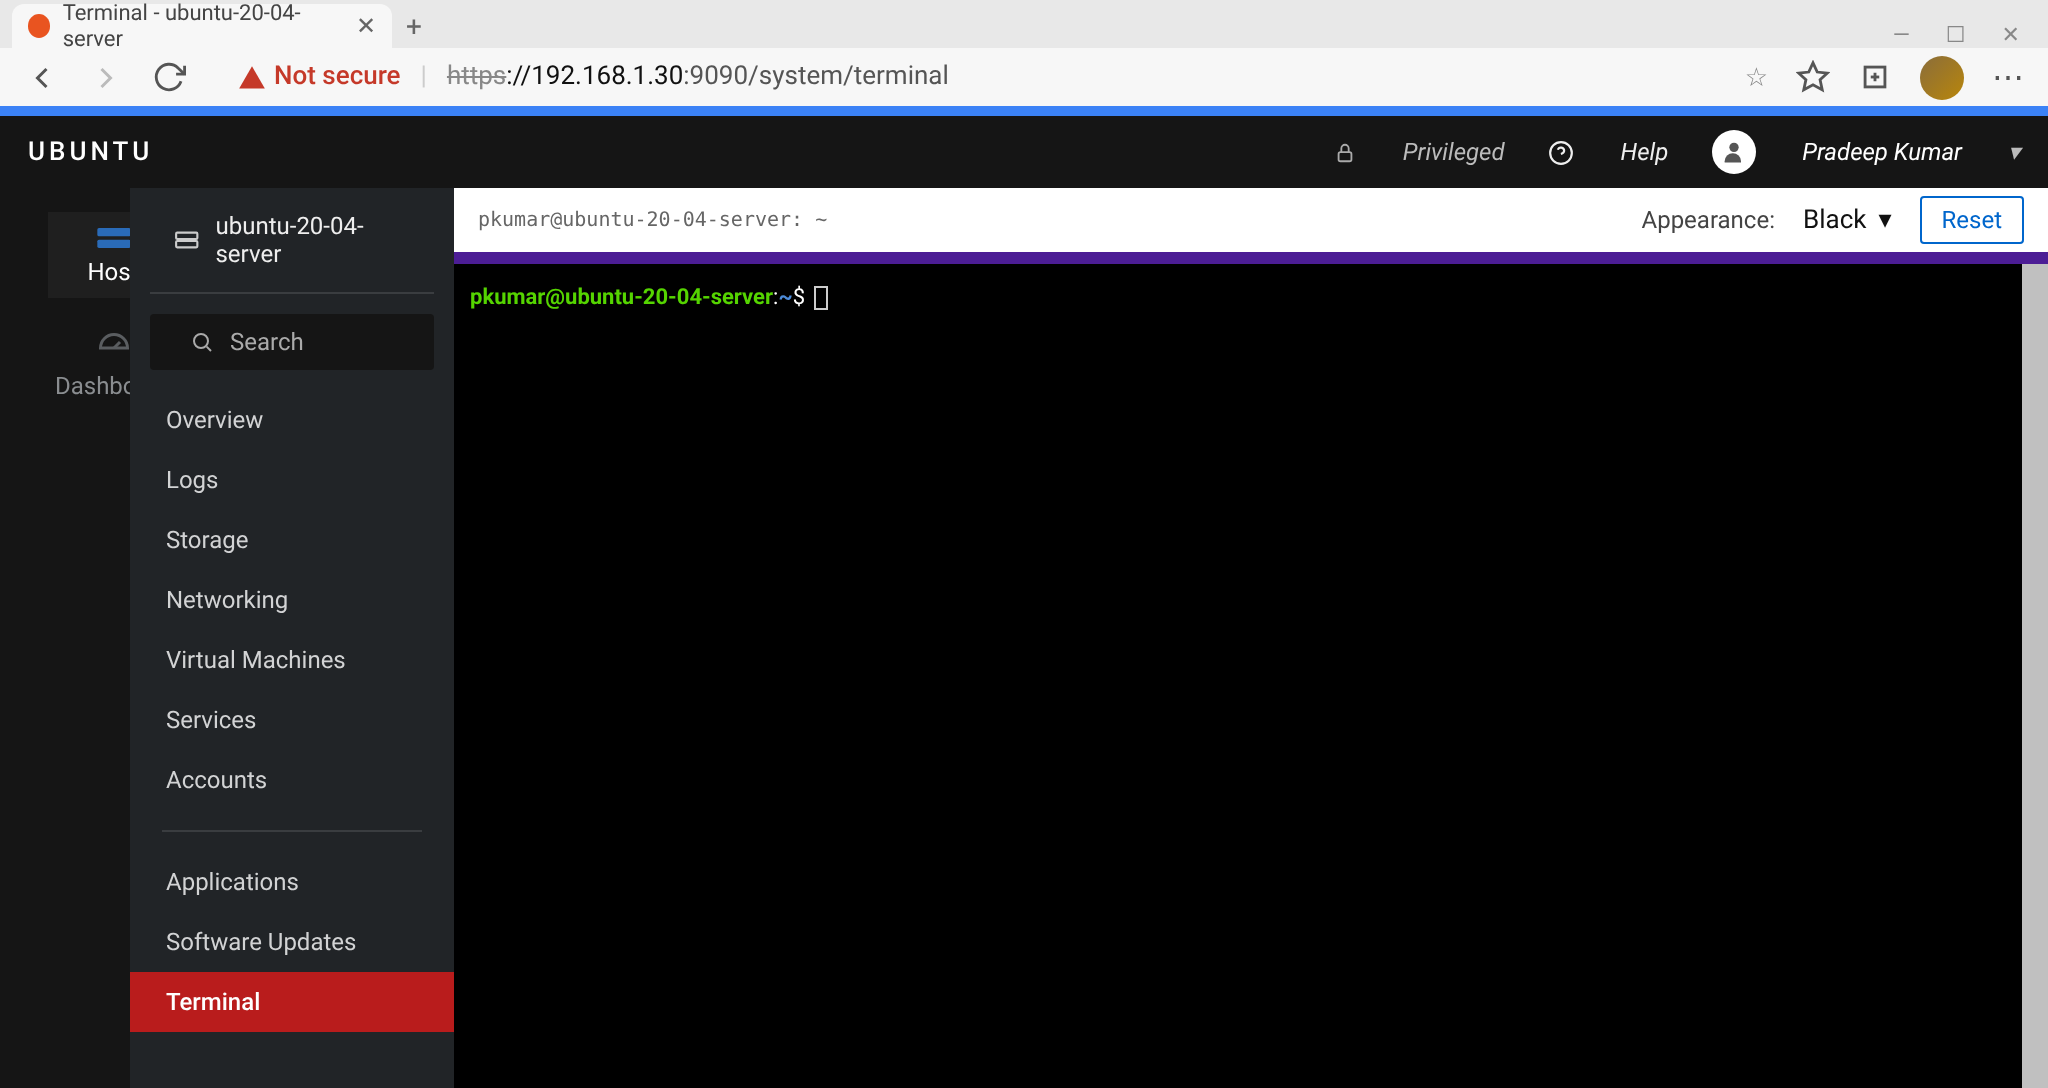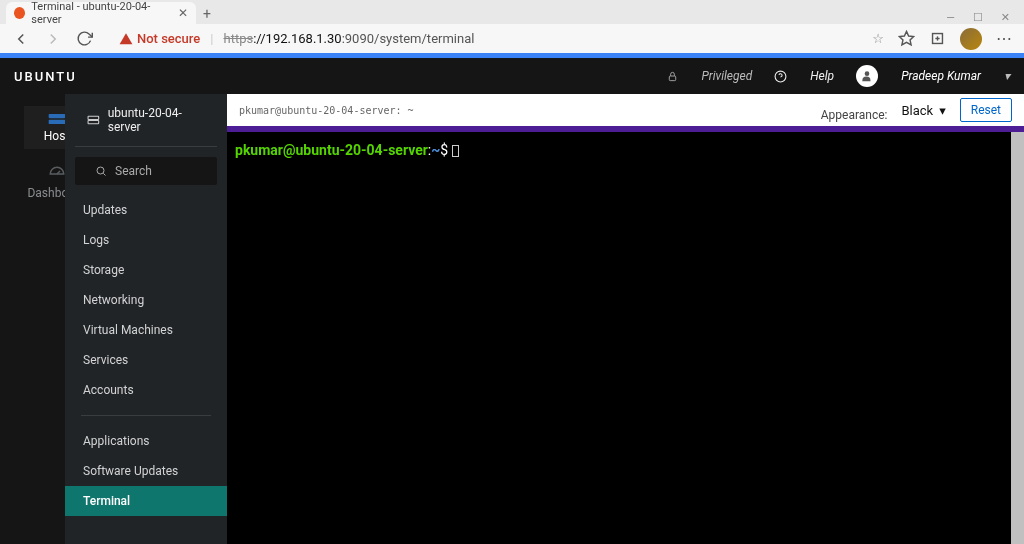--- a/index.html
+++ b/index.html
@@ -44,33 +44,33 @@
   .lb-item.active { background: #1f1f1f; color: #fff; }
   .lb-icon { font-size: 16px; color: #2a6bb8; }
   .lb-item:not(.active) .lb-icon { color: #5a5d60; }
 
   
   .sidebar { width: 162px; background: #212427; color: #ccc; display: flex; flex-direction: column; }
   .sb-host { display: flex; align-items: center; gap: 8px; padding: 12px 12px; font-size: 12px; color: #eee; border-bottom: 1px solid #3a3d40; margin: 0 10px; }
   .sb-search { margin: 10px 10px; background: #151515; border-radius: 2px; display: flex; align-items: center; gap: 8px; padding: 7px 20px; font-size: 12px; color: #aaa; }
   .sb-list { display: flex; flex-direction: column; }
   .sb-item { padding: 8px 18px; font-size: 12px; color: #d2d3d4; }
-  .sb-item.active { background: #0f766e; color: #fff; font-weight: 500; }
+  .sb-item.active { background: #b91c1c; color: #fff; font-weight: 500; }
   .sb-divider { height:1px; background:#3a3d40; margin:10px 16px; }
 
   
   .content { flex: 1; display: flex; flex-direction: column; }
   .content-top { height: 38px; background: #fff; border-bottom: 6px solid #4c1d95; display: flex; align-items: center; padding: 0 12px; gap: 12px; }
   .term-hint { font-family: Menlo, Consolas, monospace; font-size: 10px; color: #666; }
-  .ct-right { margin-left: auto; display:flex; align-items:flex-end; gap:10px; font-size:12px;}
+  .ct-right { margin-left: auto; display:flex; align-items:center; gap:10px; font-size:12px;}
   .appearance { color: #444; }
   .select { display: flex; align-items:center; gap:6px; font-size: 13px; color:#111; padding: 4px 4px;}
   .reset-btn { border:1px solid #0066cc; color:#0066cc; background:#fff; padding: 4px 10px; font-size:12px; border-radius:2px; }
 
-  .terminal { flex:1; background:#000; padding: 10px 8px; font-family: Menlo, Consolas, monospace; font-size: 14px; position: relative;}
+  .terminal { flex:1; background:#000; padding: 10px 8px; font-family: Menlo, Consolas, monospace; font-size: 11px; position: relative;}
   .t-line { white-space: pre; }
   .t-user { color: #55d400; font-weight: bold;}
   .t-path { color: #4d8bd8; font-weight: bold;}
   .t-cursor { display:inline-block; width:7px; height:12px; border:1px solid #ccc; margin-left:4px; vertical-align: middle;}
   .scrollbar { position:absolute; right:0; top:0; bottom:0; width:13px; background:#e8e8e8; }
   .scroll-thumb { background:#c0c0c0; height:100%; width:100%;}
 
   svg { display:block; }
 </style>
 </head>
@@ -201,21 +201,21 @@
       <span>ubuntu-20-04-server</span>
     </div>
     <div class="sb-search">
       <svg width="12" height="12" viewBox="0 0 24 24" fill="none" stroke="#aaa" stroke-width="2">
           <circle cx="11" cy="11" r="7"></circle>
           <line x1="21" y1="21" x2="16.65" y2="16.65"></line>
         </svg>
       <span>Search</span>
     </div>
     <div class="sb-list">
-      <div class="sb-item"><span>Updates</span></div>
+      <div class="sb-item"><span>Overview</span></div>
       <div class="sb-item"><span>Logs</span></div>
       <div class="sb-item"><span>Storage</span></div>
       <div class="sb-item"><span>Networking</span></div>
       <div class="sb-item"><span>Virtual Machines</span></div>
       <div class="sb-item"><span>Services</span></div>
       <div class="sb-item"><span>Accounts</span></div>
       <div class="sb-divider"></div>
       <div class="sb-item"><span>Applications</span></div>
       <div class="sb-item"><span>Software Updates</span></div>
       <div class="sb-item active"><span>Terminal</span></div>

